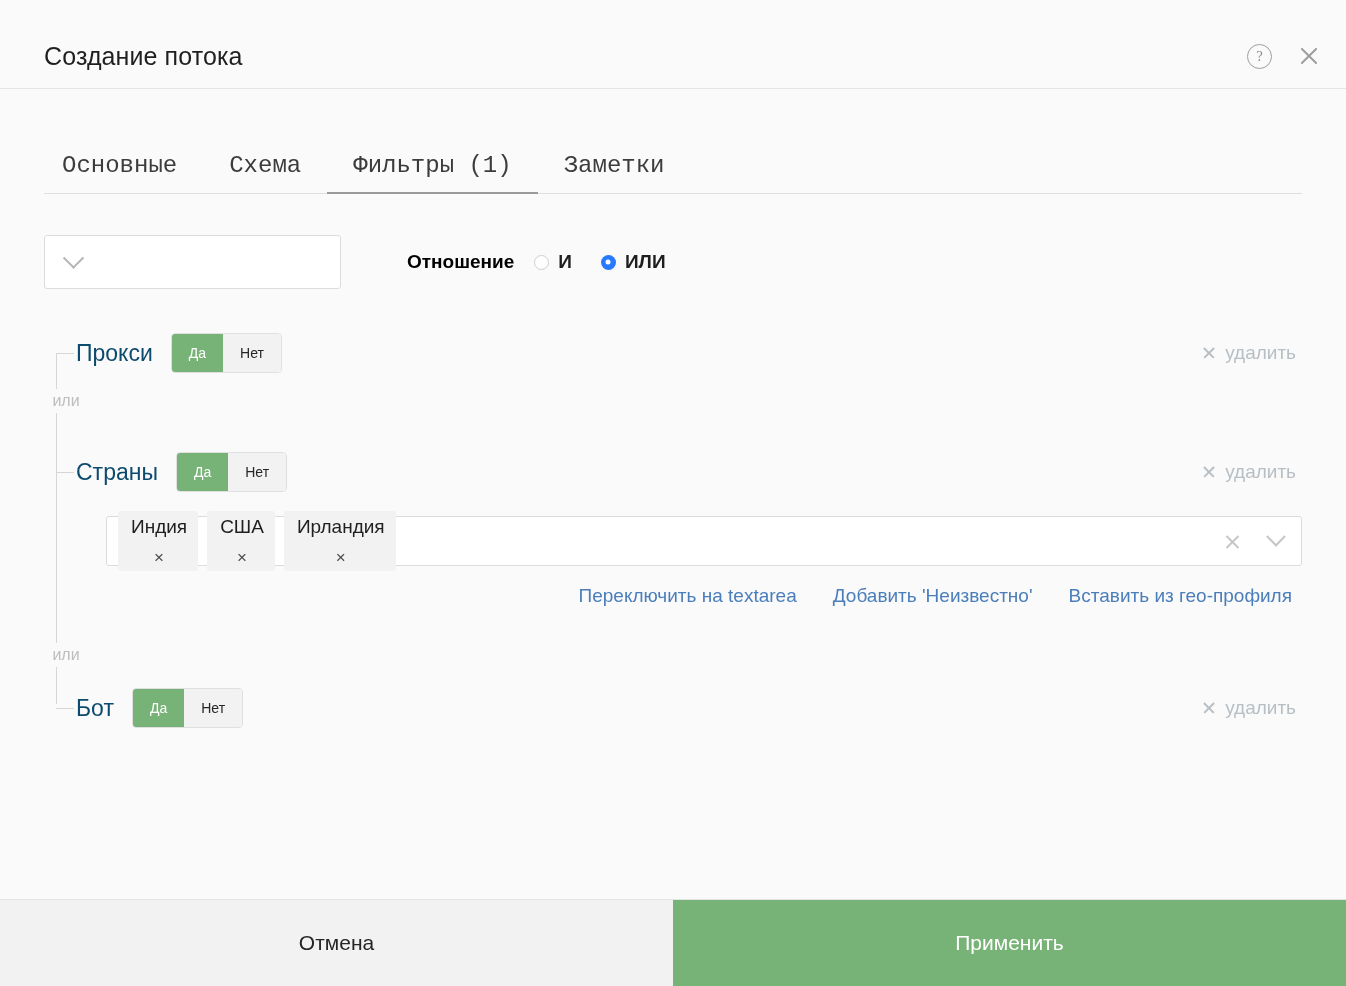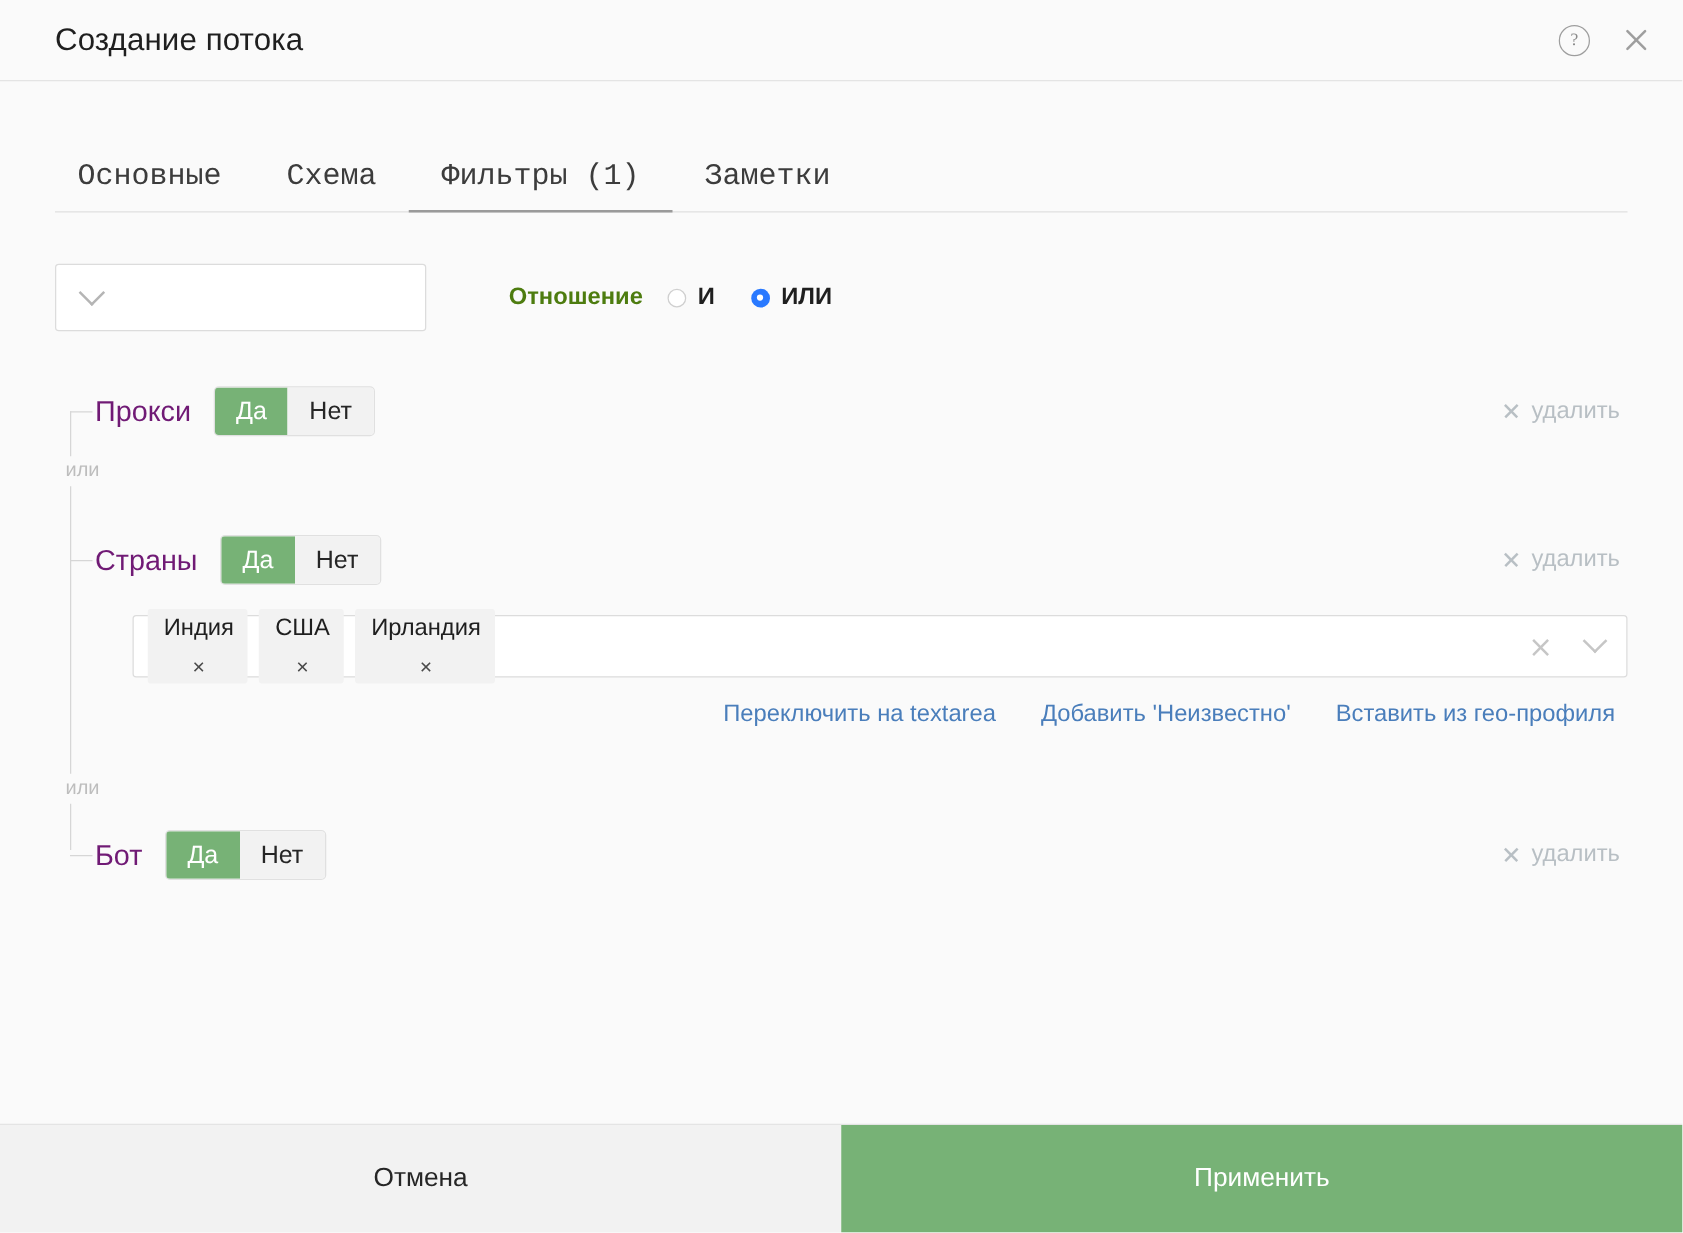--- a/index.html
+++ b/index.html
@@ -28,20 +28,21 @@
   
   .dlg-header {
     height: 65px;
     min-height: 65px;
     border-bottom: 1px solid #e4e4e4;
     display: flex;
     align-items: center;
     padding: 0 24px 0 44px;
     box-sizing: border-box;
     background: #fafafa;
+    margin-top: 24px;
   }
   .dlg-title {
     font-size: 25px;
     font-weight: 400;
     color: #1f1f1f;
     letter-spacing: 0.1px;
     flex: 1;
   }
   .hdr-actions {
     display: flex;
@@ -161,21 +162,21 @@
   }
 
   .relation-group {
     display: flex;
     align-items: center;
     margin-left: 66px;
   }
   .relation-label {
     font-size: 19px;
     font-weight: bold;
-    color: #4d7c0f;
+    color: #000000;
     margin-right: 20px;
   }
   .radio-opt {
     display: flex;
     align-items: center;
     gap: 9px;
     cursor: pointer;
     margin-right: 29px;
   }
   .radio-opt:last-child { margin-right: 0; }
@@ -246,33 +247,33 @@
   .branch {
     position: absolute;
     left: -20px;
     top: 50%;
     width: 18px;
     height: 1px;
     background: #d6d6d6;
   }
   .filter-name {
     font-size: 23px;
-    color: #701a75;
+    color: #0c4a6e;
     margin-right: 18px;
     white-space: nowrap;
   }
 
   .yesno {
     display: inline-flex;
     border-radius: 4px;
     overflow: hidden;
     border: 1px solid #e0e0e0;
   }
   .yesno-btn {
-    font-size: 20px;
+    font-size: 14px;
     padding: 7px 17px;
     background: #f2f2f2;
     color: #262626;
     border: none;
     font-family: inherit;
     cursor: pointer;
     line-height: 24px;
   }
   .yesno-btn.on {
     background: #77b276;

